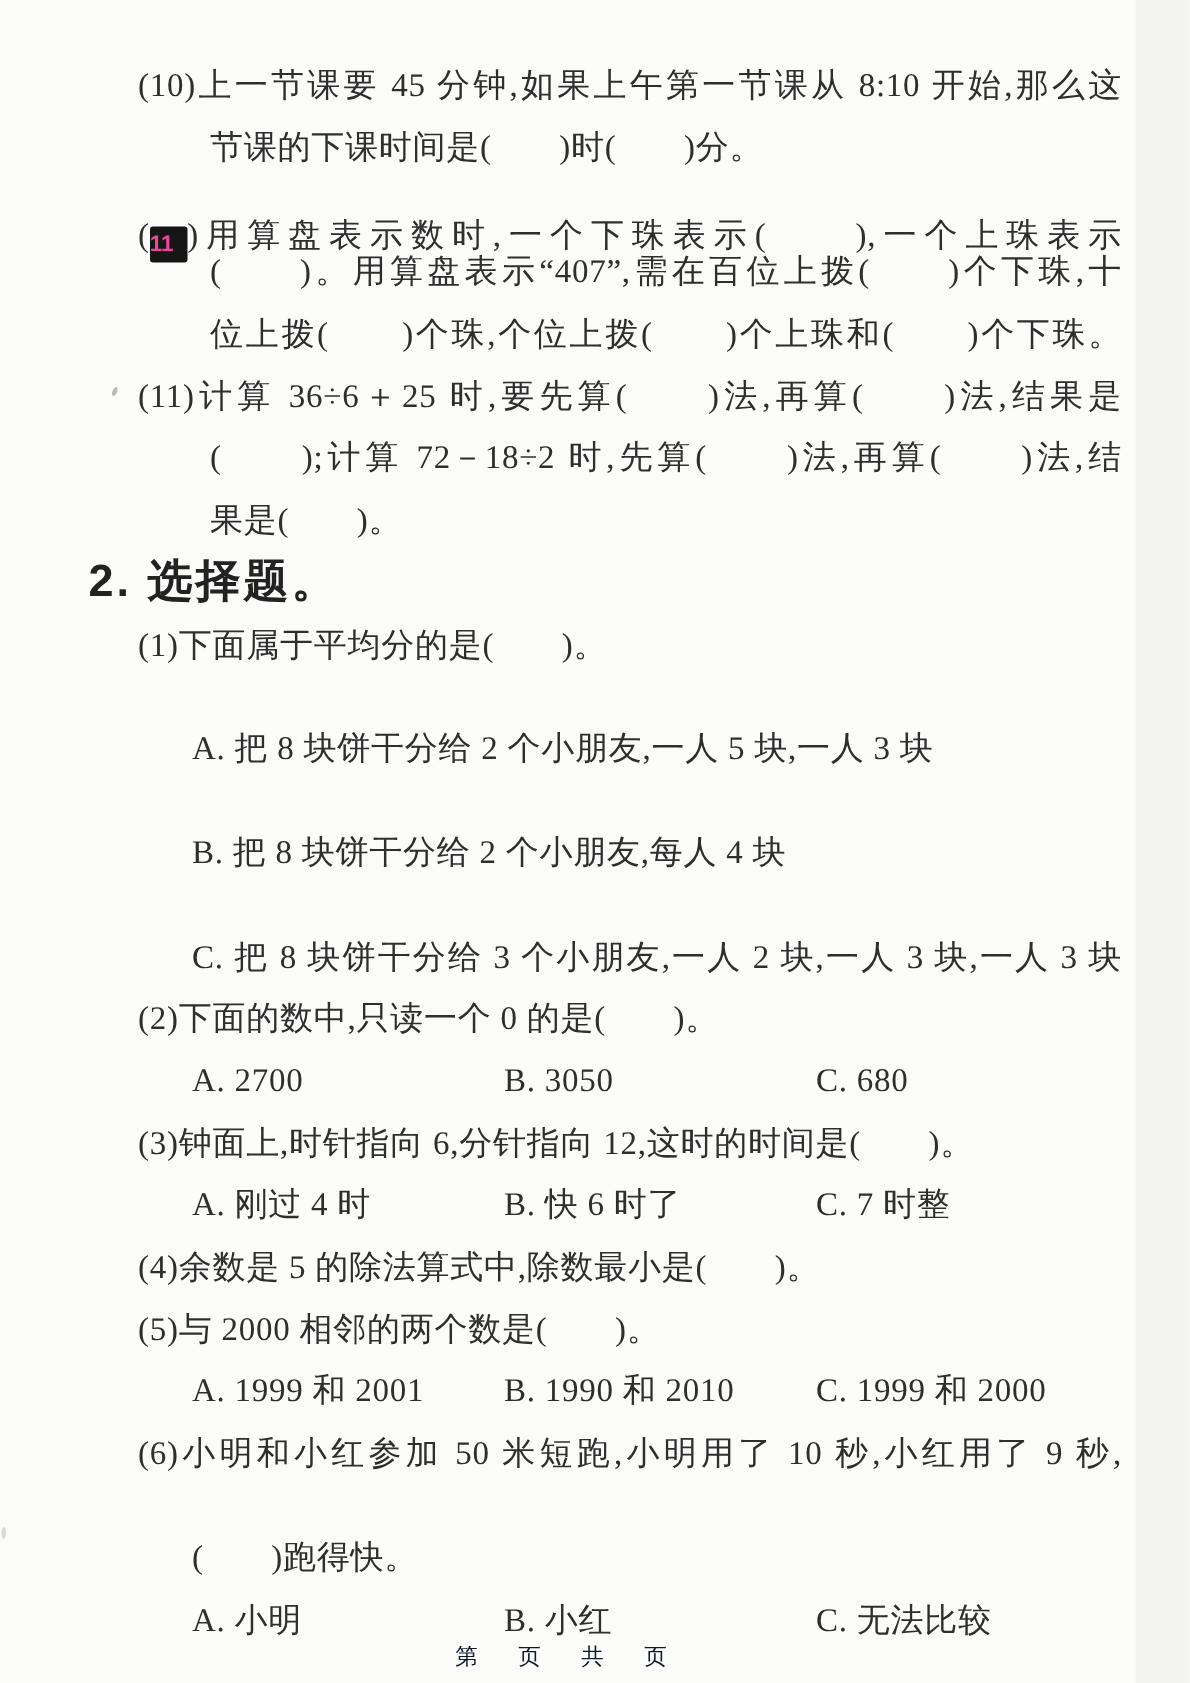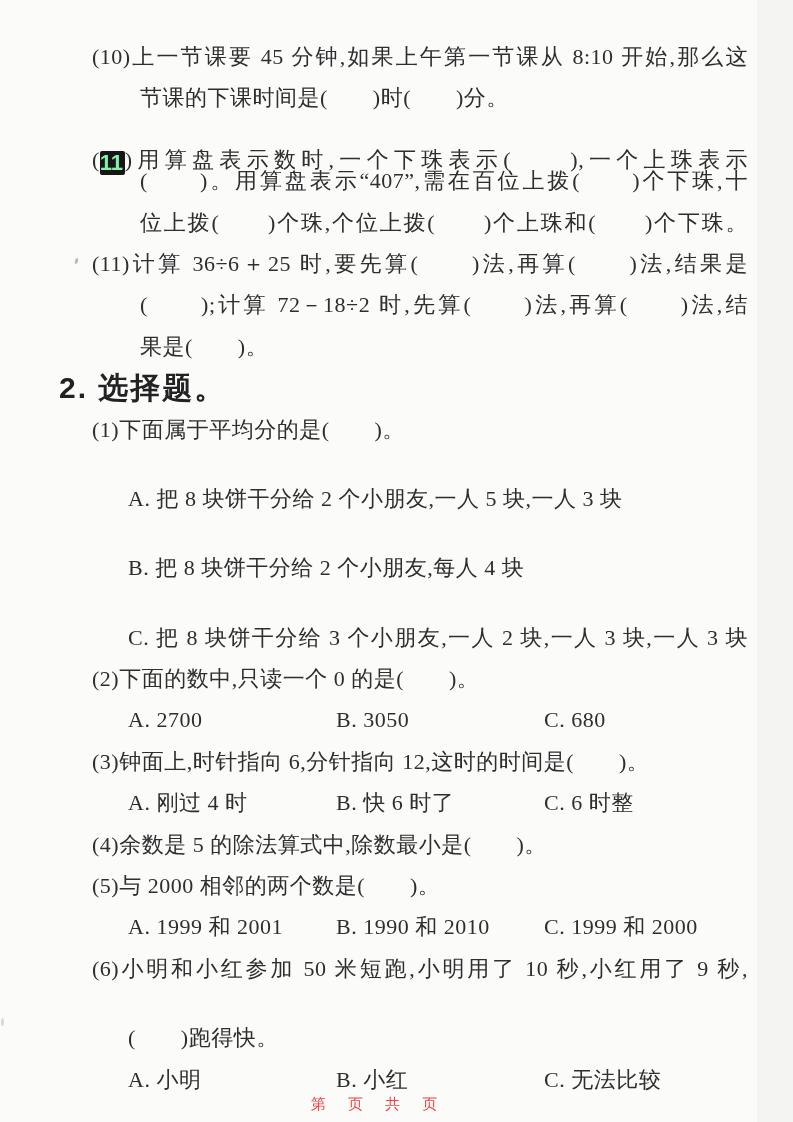--- a/index.html
+++ b/index.html
@@ -41,45 +41,45 @@
     letter-spacing:2px;
     color:#222;
     margin-left:-33px;
   }
   .badge{
     display:inline-block;
     width:25px;height:24px;
     line-height:24px;
     text-align:center;
     background:#161616;
-    color:#86efac;
+    color:#ec4899;
     font-family:"Liberation Sans","DejaVu Sans",sans-serif;
     font-weight:bold;
-    font-size:22px;
+    font-size:15px;
     border-radius:2px;
     vertical-align:-3px;
     letter-spacing:0;
     margin-top:32px;
   }
   .opts{
     display:flex;
     padding-left:36px;
     align-items:center;
   }
   .oc1,.oc2{width:208px;flex:0 0 208px;}
   .oc3{flex:1;}
   .footer{
     position:absolute;
     left:0;right:0;
     bottom:8px;
     text-align:center;
-    font-family:Liberation Sans, sans-serif;
+    font-family:Liberation Mono, monospace;
     font-size:15px;
     letter-spacing:9px;
-    color:#ef4444;
+    color:#0f172a;
   }
   .speck{
     position:absolute;
     background:rgba(60,60,60,0.35);
     border-radius:50%;
   }
   .speck-1{left:75px;top:258px;width:3px;height:6px;transform:rotate(20deg);}
   .speck-2{left:1px;top:1018px;width:3px;height:8px;opacity:.5;}
 </style>
 </head>
@@ -110,21 +110,21 @@
     <div class="line opts">
       <span class="oc1">A. 2700</span>
       <span class="oc2">B. 3050</span>
       <span class="oc3">C. 680</span>
     </div>
 
     <div class="line">(3)钟面上,时针指向 6,分针指向 12,这时的时间是(　　)。</div>
     <div class="line opts">
       <span class="oc1">A. 刚过 4 时</span>
       <span class="oc2">B. 快 6 时了</span>
-      <span class="oc3">C. 6 时整</span>
+      <span class="oc3">C. 7 时整</span>
     </div>
 
     <div class="line">(4)余数是 5 的除法算式中,除数最小是(　　)。</div>
 
     <div class="line">(5)与 2000 相邻的两个数是(　　)。</div>
     <div class="line opts">
       <span class="oc1">A. 1999 和 2001</span>
       <span class="oc2">B. 1990 和 2010</span>
       <span class="oc3">C. 1999 和 2000</span>
     </div>

